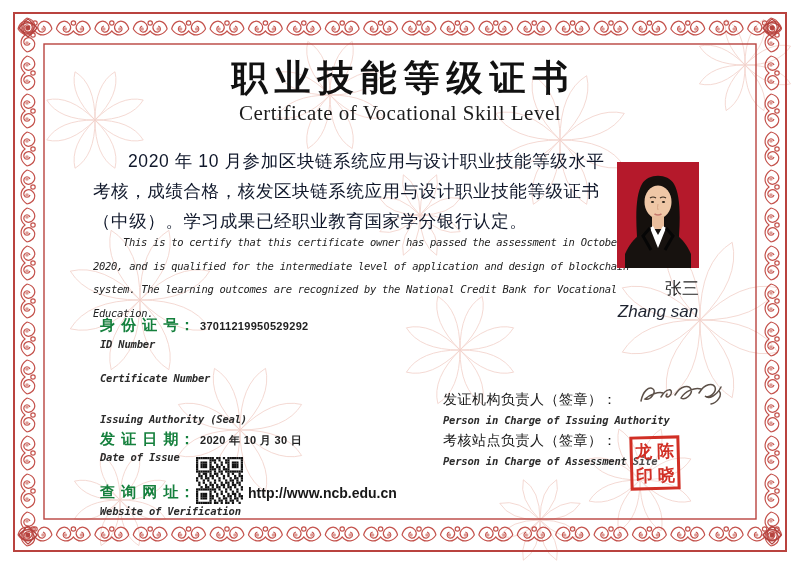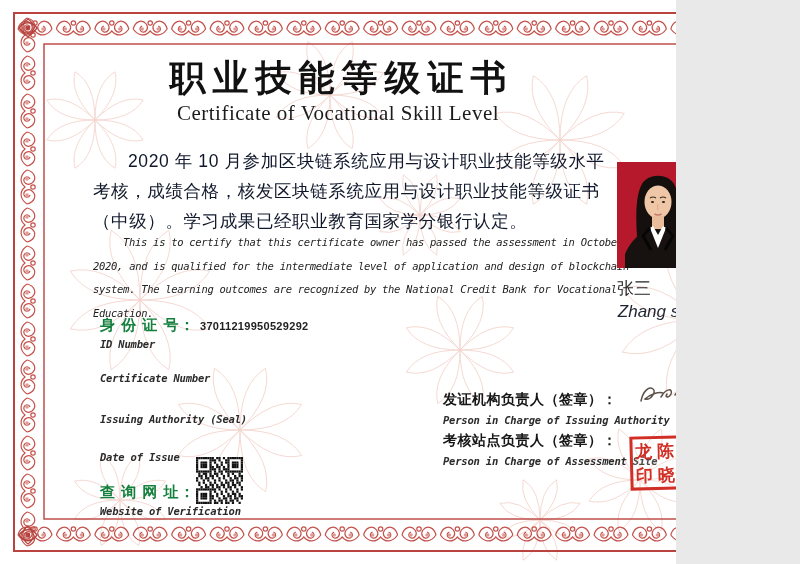--- a/index.html
+++ b/index.html
@@ -1,36 +1,36 @@
 <!DOCTYPE html>
 <html style="--seal-red: #d12f25;"><head>
 <meta charset="utf-8">
 <style>
   html,body{margin:0;padding:0;background:#e9e9e9;}
-  .cert{position:relative;width:676px;height:564px;background:#ffffff;overflow:hidden;
+  .cert{position:relative;width:800px;height:564px;background:#ffffff;overflow:hidden;
         font-family:"Liberation Sans",sans-serif;color:#1a1a1a;}
   .abs{position:absolute;}
   .frame-svg{position:absolute;left:0;top:0;width:800px;height:564px;}
   .title-zh{left:0;right:0;top:54px;text-align:center;font-size:36px;font-weight:700;
             letter-spacing:7px;text-indent:7px;color:#111;}
   .title-en{left:0;right:0;top:101px;text-align:center;font-size:21px;letter-spacing:.5px;
             font-family:"Liberation Serif",serif;color:#1c1c1c;}
   .body-zh{left:93px;top:146px;width:524px;margin:0;font-size:17.5px;line-height:30px;
            letter-spacing:.6px;text-indent:2em;font-weight:500;color:#0f172a;}
   .body-en{left:93px;top:231px;width:537px;margin:0;font-size:10.5px;line-height:23.5px;
            font-style:italic;font-family:"DejaVu Sans Mono","Liberation Mono",monospace;
            color:#222;text-indent:30px;letter-spacing:-.3px;}
   .fieldrow{white-space:nowrap;}
   .f-label{font-size:15px;font-weight:700;letter-spacing:1px;color:#15803d;}
   .f-value{font-size:11px;font-weight:600;color:#222;letter-spacing:.3px;}
   .f-sub{font-size:10.5px;font-style:italic;font-weight:700;letter-spacing:-.2px;
          font-family:"DejaVu Sans Mono","Liberation Mono",monospace;color:#2b2b2b;}
-  .r-label{font-size:14px;font-weight:700;letter-spacing:.5px;color:#161616;}
+  .r-label{font-size:14px;font-weight:400;letter-spacing:.5px;color:#161616;}
   .url-text{font-size:14px;font-weight:700;color:#181818;}
-  .photo-name-zh{left:617px;top:277px;width:82px;text-align:left;font-size:17px;color:#222;}
+  .photo-name-zh{left:617px;top:277px;width:82px;text-align:right;font-size:17px;color:#222;}
   .photo-name-en{left:617px;top:302px;width:82px;text-align:center;font-size:17px;color:#1f2430;font-style:italic;}
   .seal{left:630px;top:436px;width:44px;height:48px;border:3px solid var(--seal-red,#d12f25);
         display:grid;grid-template-columns:1fr 1fr;grid-template-rows:1fr 1fr;
         transform:rotate(-1.5deg);background:rgba(255,255,255,.15);}
   .seal span{display:flex;align-items:center;justify-content:center;
              color:var(--seal-red,#d12f25);font-weight:700;font-size:17px;line-height:1;}
 </style>
 </head>
 <body>
 
@@ -773,20 +773,24 @@
   <div class="abs fieldrow" style="left:100px;top:316px">
     <span class="f-label">身 份 证 号：</span>
     <span class="f-value">37011219950529292</span>
   </div>
   <div class="abs f-sub" style="left:100px;top:338px">ID Number</div>
 
   <div class="abs f-sub" style="left:100px;top:372px">Certificate Number</div>
 
   <div class="abs f-sub" style="left:100px;top:413px">Issuing Authority (Seal)</div>
 
+  <div class="abs fieldrow" style="left:100px;top:430px">
+    <span class="f-label">发 证 日 期：</span>
+    <span class="f-value">2020 年 10 月 30 日</span>
+  </div>
   <div class="abs f-sub" style="left:100px;top:451px">Date of Issue</div>
 
   <div class="abs f-label" style="left:100px;top:483px">查 询 网 址：</div>
   <svg class="abs" style="left:196px;top:457px" width="47" height="47" viewBox="0 0 46.2 46.2">
     <rect x="0" y="0" width="46.2" height="46.2" fill="#ffffff"></rect>
     <g id="qr-mods" fill="#111111">
         <rect x="0" y="0" width="2.2" height="2.2"></rect>
         <rect x="2.2" y="0" width="2.2" height="2.2"></rect>
         <rect x="4.4" y="0" width="2.2" height="2.2"></rect>
         <rect x="6.6000000000000005" y="0" width="2.2" height="2.2"></rect>
@@ -1028,20 +1032,21 @@
         <rect x="13.200000000000001" y="44" width="2.2" height="2.2"></rect>
         <rect x="17.6" y="44" width="2.2" height="2.2"></rect>
         <rect x="19.8" y="44" width="2.2" height="2.2"></rect>
         <rect x="24.200000000000003" y="44" width="2.2" height="2.2"></rect>
         <rect x="28.6" y="44" width="2.2" height="2.2"></rect>
         <rect x="30.800000000000004" y="44" width="2.2" height="2.2"></rect>
         <rect x="35.2" y="44" width="2.2" height="2.2"></rect>
         <rect x="41.800000000000004" y="44" width="2.2" height="2.2"></rect>
       </g>
   </svg>
+  <div class="abs url-text" style="left:248px;top:485px">http://www.ncb.edu.cn</div>
   <div class="abs f-sub" style="left:100px;top:505px">Website of Verification</div>
 
   <div class="abs r-label" style="left:443px;top:391px">发证机构负责人（签章）：</div>
   <div class="abs f-sub" style="left:443px;top:414px">Person in Charge of Issuing Authority</div>
   <div class="abs r-label" style="left:443px;top:432px">考核站点负责人（签章）：</div>
   <div class="abs f-sub" style="left:443px;top:455px">Person in Charge of Assessment Site</div>
 
   <svg class="abs" style="left:633px;top:377px" width="104" height="34" viewBox="0 0 104 34">
     <g fill="none" stroke="#5c5048" stroke-width="1.5" stroke-linecap="round">
       <path d="M8,24 C10,14 16,9 20,12 C24,15 17,24 12,22 C16,18 26,14 30,16"></path>

